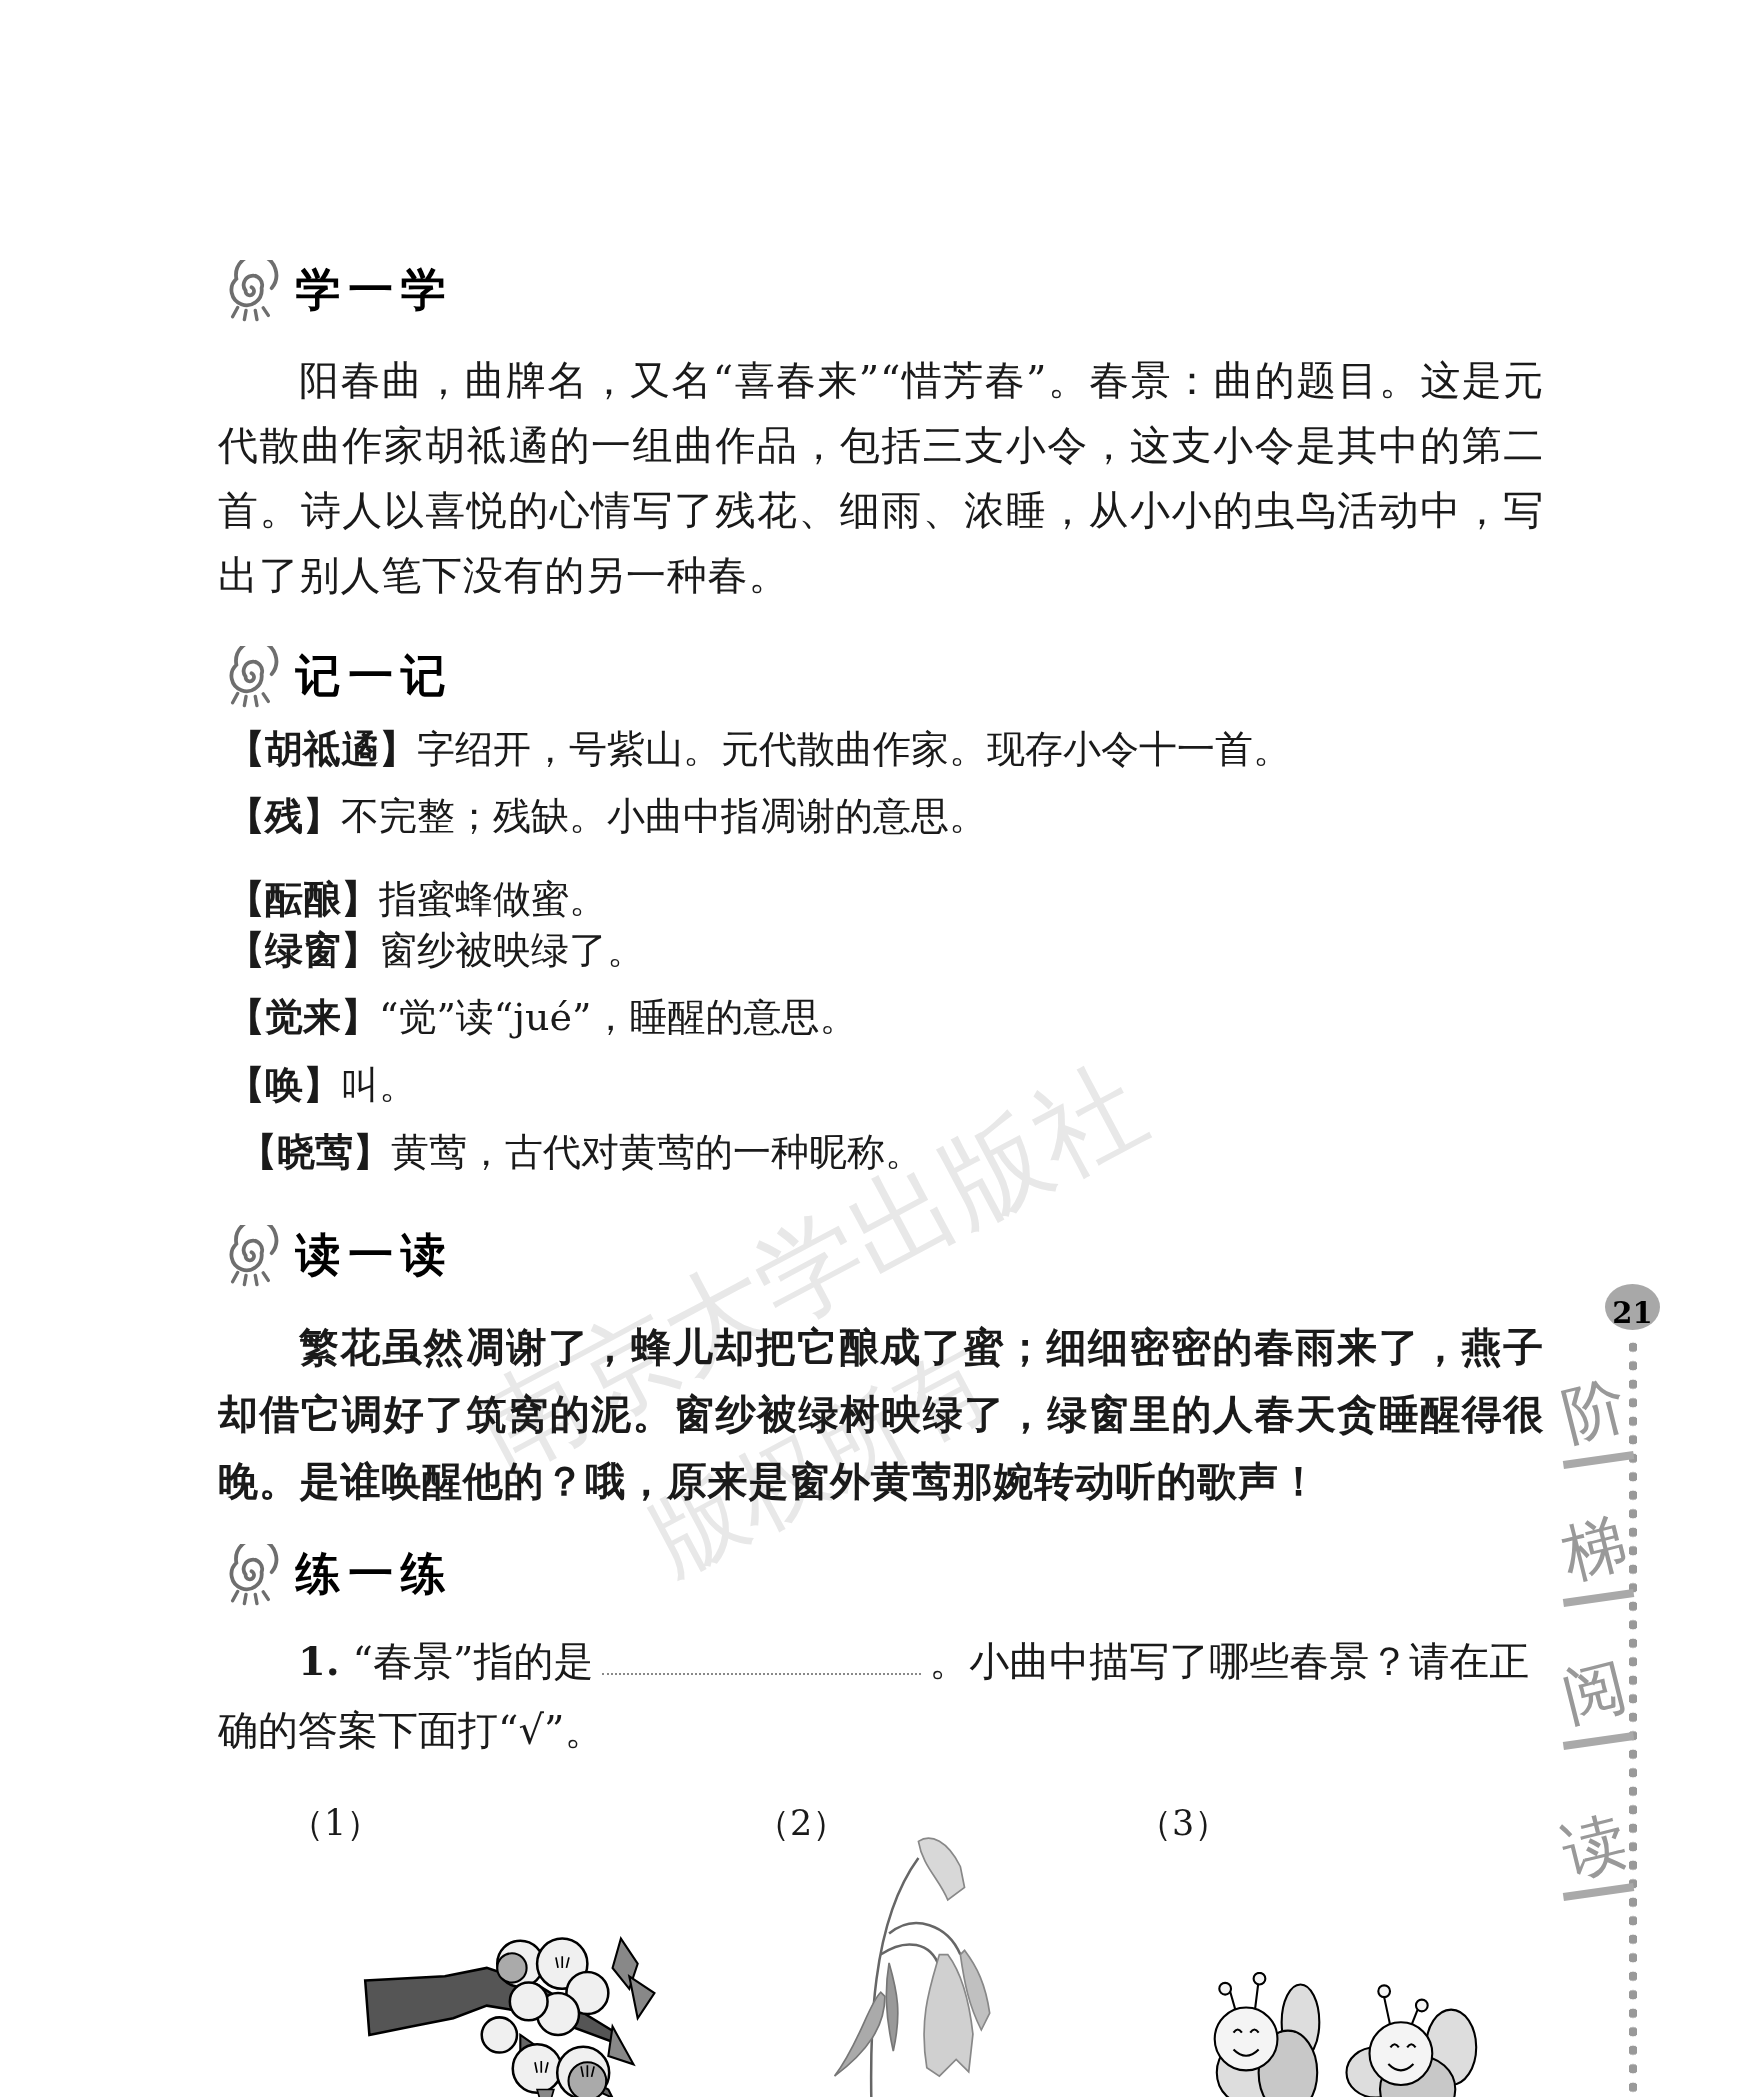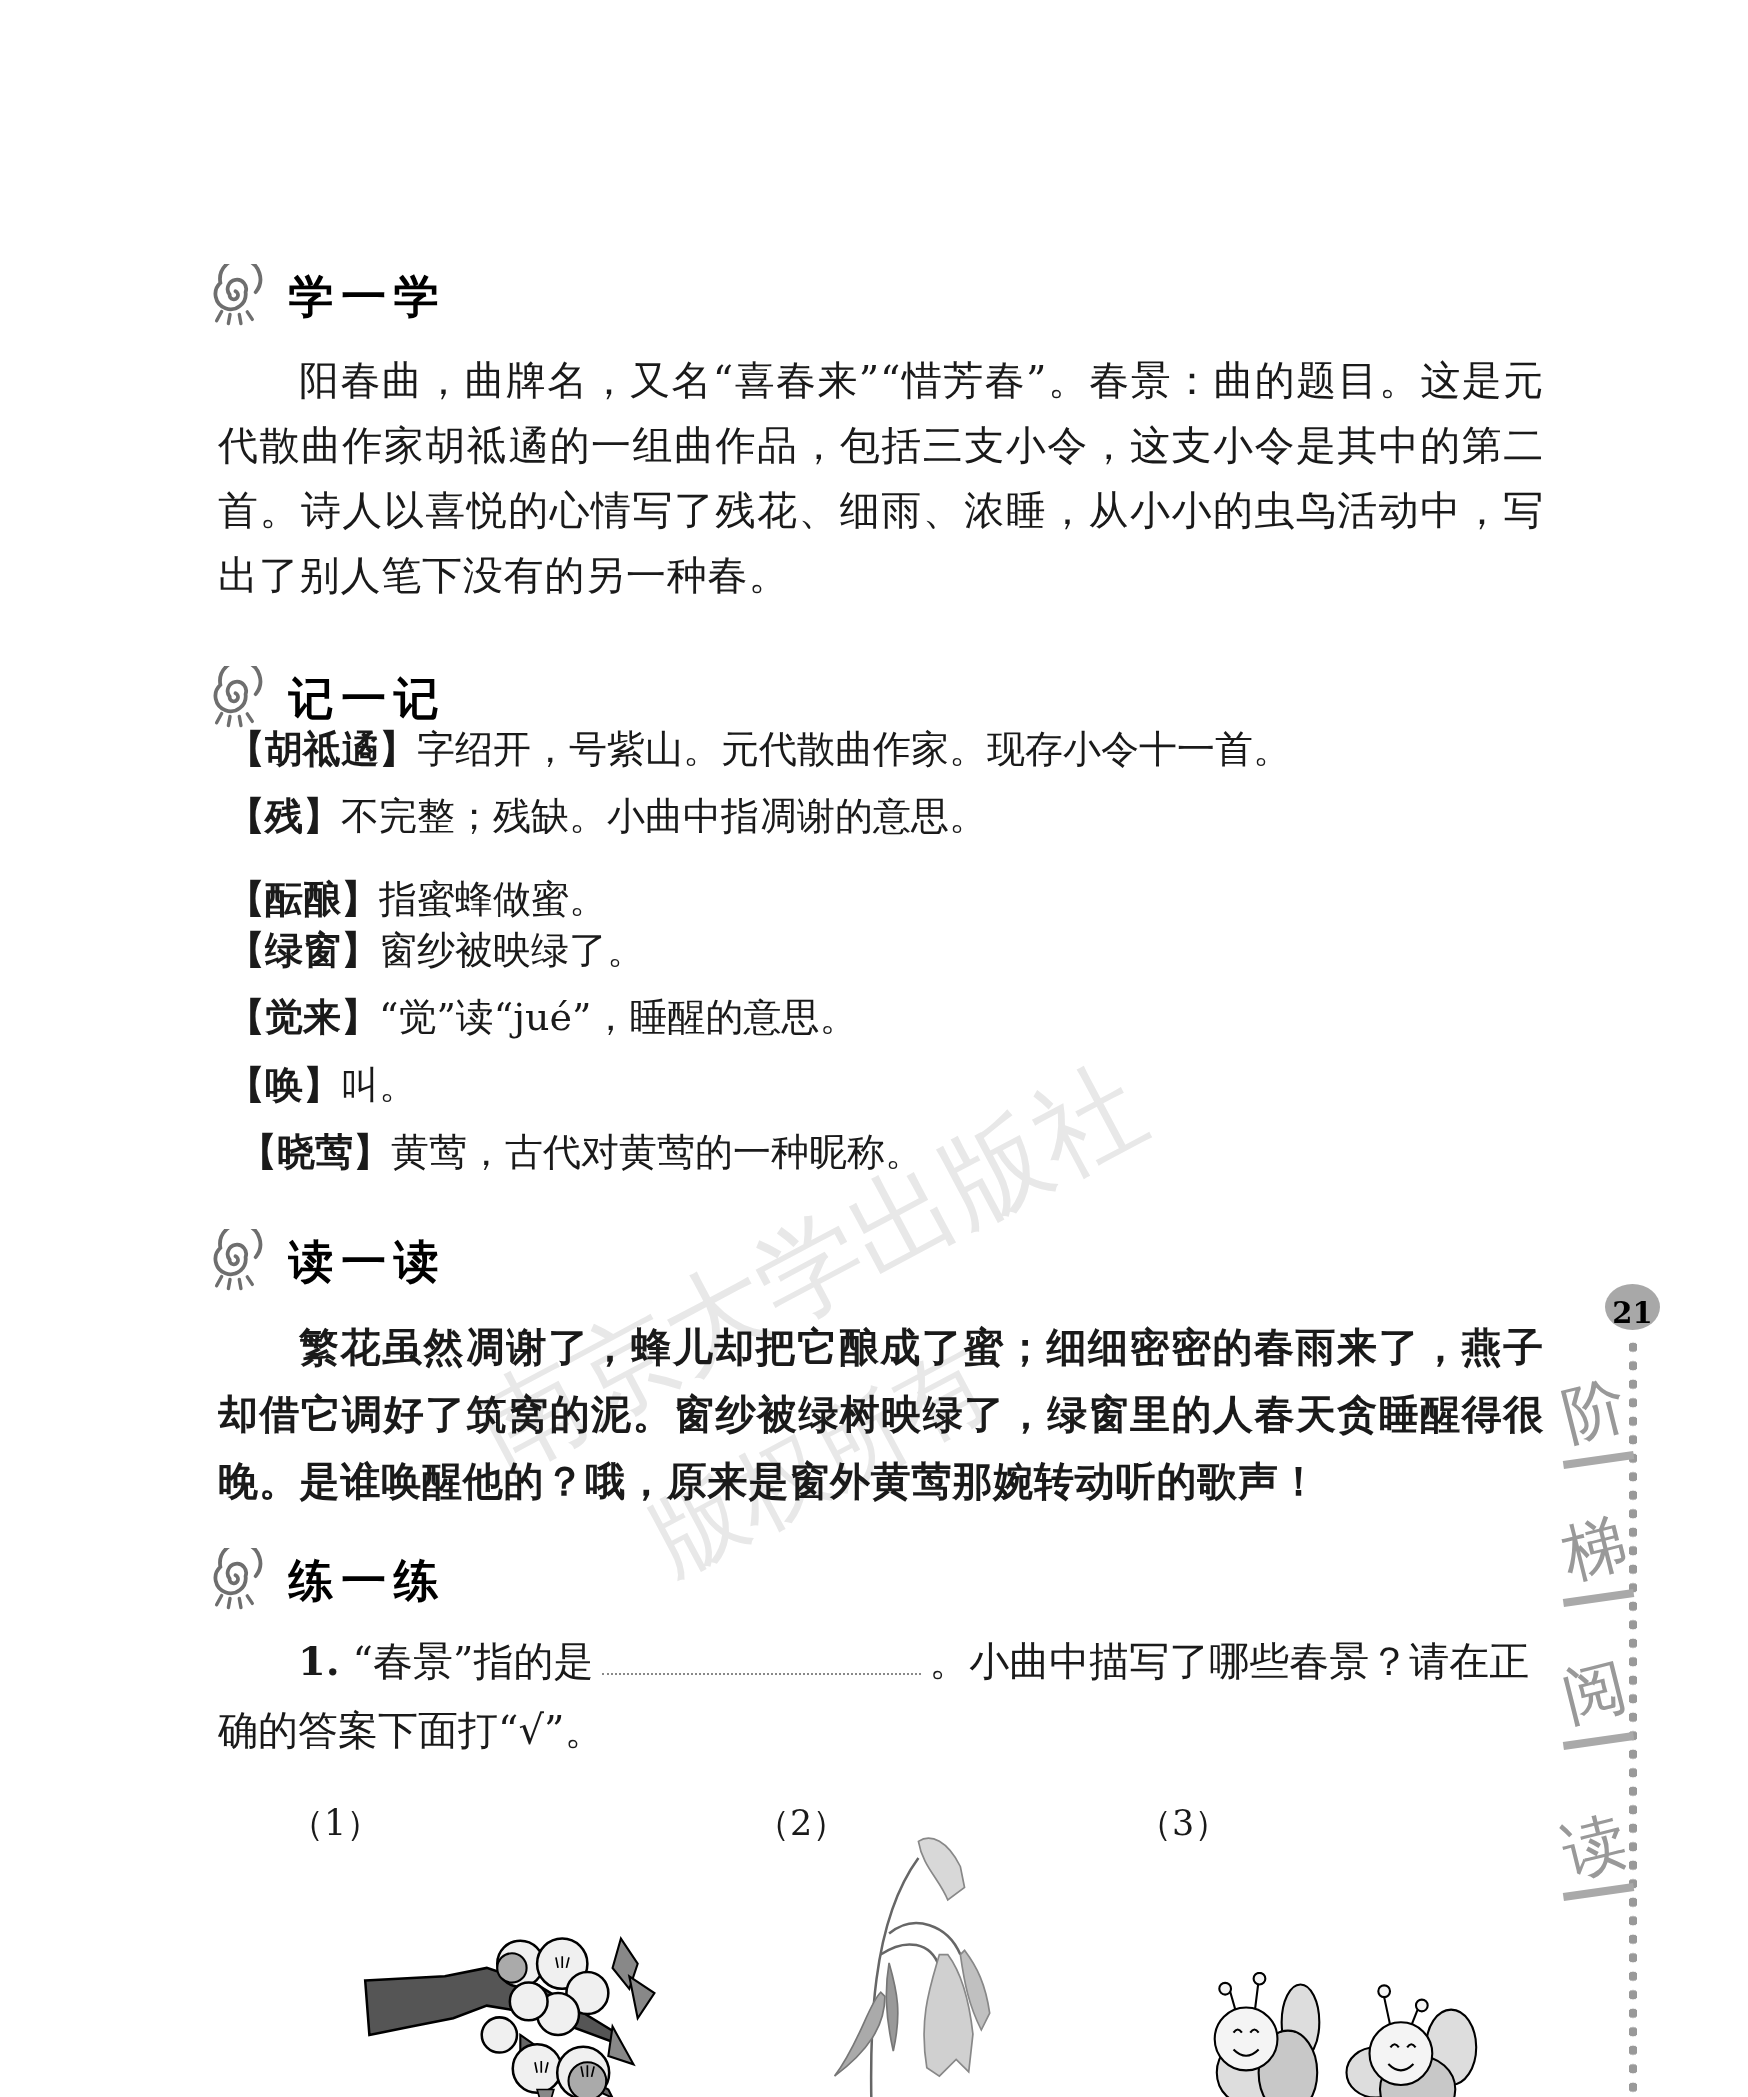--- a/index.html
+++ b/index.html
@@ -1,19 +1,19 @@
 <!DOCTYPE html>
 <html style="font-size:6.7px"><head>
 <meta charset="utf-8">
 <style>
   html,body{margin:0;padding:0;background:#fff;}
   body{width:1748px;height:2523px;position:relative;overflow:hidden;
        font-family:"DejaVu Serif","Liberation Serif",serif;color:#1a1a1a;}
   .abs{position:absolute;}
-  .sec-head{position:absolute;left:204px;height:67px;display:flex;align-items:flex-end;gap:9px;}
+  .sec-head{position:absolute;left:220px;height:67px;display:flex;align-items:flex-start;}
   .sec-icon{width:63px;height:63px;margin-right:12.6px;}
   .sec-title{font-family:"DejaVu Sans","Liberation Sans",sans-serif;font-weight:bold;
              font-size:45px;letter-spacing:7.6px;color:#000;}
   .para{position:absolute;left:218px;width:1326px;font-size:40px;line-height:65px;
         text-align:justify;text-indent:81px;letter-spacing:0.8px;}
   .gloss{position:absolute;left:227px;font-size:38px;line-height:38px;white-space:nowrap;}
   .gloss .term{font-family:Liberation Mono, monospace;font-weight:bold;}
   .watermark{position:absolute;color:#e8e8e8;font-size:105px;transform:rotate(-28deg);
              transform-origin:left top;white-space:nowrap;font-family:"DejaVu Sans","Liberation Sans",sans-serif;}
   .q-line{position:absolute;left:218px;font-size:40px;line-height:42px;white-space:nowrap;}
@@ -49,21 +49,21 @@
 </svg>
 
 <div class="sec-head" style="top:260px;">
   <svg class="sec-icon" viewBox="0 0 150 150">
       <use href="#spiral"></use>
     </svg>
   <span class="sec-title">学一学</span>
 </div>
 <div class="para" style="top:348px;">阳春曲，曲牌名，又名“喜春来”“惜芳春”。春景：曲的题目。这是元代散曲作家胡祗遹的一组曲作品，包括三支小令，这支小令是其中的第二首。诗人以喜悦的心情写了残花、细雨、浓睡，从小小的虫鸟活动中，写出了别人笔下没有的另一种春。</div>
 
-<div class="sec-head" style="top:646px;margin-top:16px;">
+<div class="sec-head" style="top:646px;">
   <svg class="sec-icon" viewBox="0 0 150 150">
       <use href="#spiral"></use>
     </svg>
   <span class="sec-title">记一记</span>
 </div>
 <div class="gloss" style="top:730px;">
   <span class="term">【胡祗遹】</span><span>字绍开，号紫山。元代散曲作家。现存小令十一首。</span>
 </div>
 <div class="gloss" style="top:797px;">
   <span class="term">【残】</span><span>不完整；残缺。小曲中指凋谢的意思。</span>

